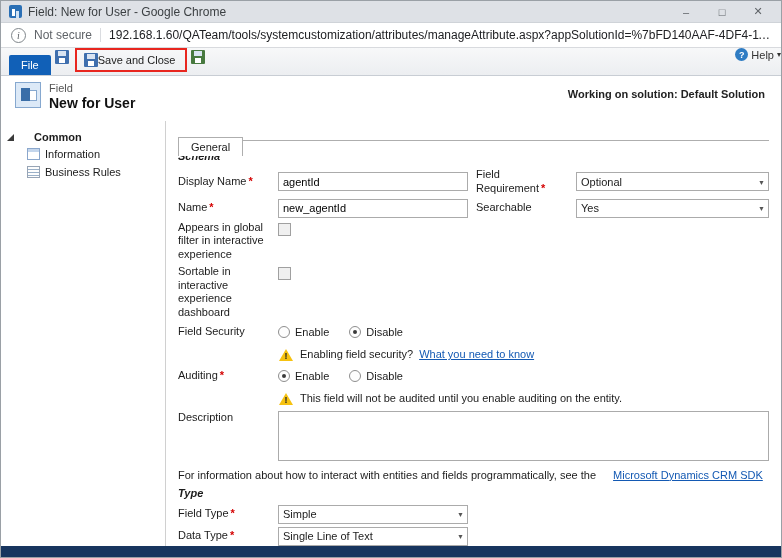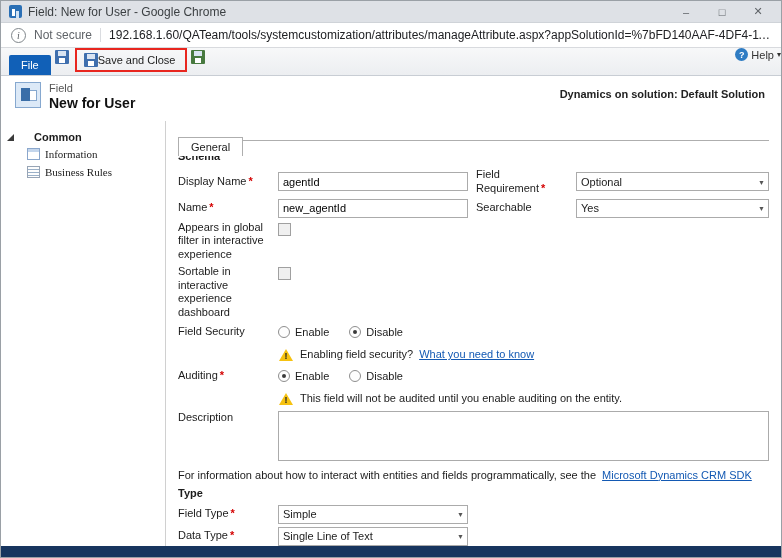--- a/index.html
+++ b/index.html
@@ -39,52 +39,52 @@
   .fieldicon::before { content:""; position:absolute; right:3px; top:7px; width:6px; height:9px; background:#fff; border:1px solid #86a8cf; }
   .etype { font-size:11px; color:#555; }
   .etitle { font-size:14px; font-weight:bold; color:#111; margin-top:1px; }
   .solution { margin-left:auto; font-size:11px; font-weight:bold; color:#222; padding-top:6px; }
 
   
   .content { position:absolute; top:120px; bottom:11px; left:0; right:0; display:flex; background:#fff; }
   .sidebar { width:165px; border-right:1px solid #d0d0d0; padding-top:8px; font-size:11px; flex:none; }
   .treegroup { display:flex; align-items:center; gap:20px; padding:2px 6px; font-weight:bold; cursor:pointer; }
   .tri { width:0; height:0; border-left:7px solid transparent; border-bottom:7px solid #3a3a3a; }
-  .treeitem { display:flex; align-items:center; gap:5px; padding:3px 6px 3px 26px; cursor:pointer;font-family:Liberation Serif, serif; }
+  .treeitem { display:flex; align-items:center; gap:5px; padding:3px 6px 3px 26px; cursor:pointer; }
   .ticon { width:13px; height:12px; flex:none; }
   .icon-info { background:#fff; border:1px solid #8ba7cc; box-shadow:inset 0 3px 0 #c4d6ec; }
   .icon-rules { background:#fdfdfd; border:1px solid #97a4b5; background-image:repeating-linear-gradient(to bottom, transparent 0 2px, #9ab0c8 2px 3px); }
 
   .main { flex:1; position:relative; padding:0 12px; overflow:hidden; }
   .tabrow { height:20px; border-bottom:1px solid #aeaeae; }
   .tab { display:inline-block; font-size:11px; padding:3px 12px; border:1px solid #aeaeae; border-bottom:none; background:#fff; position:relative; top:16px; cursor:pointer; }
 
   .form { padding-top:7px; font-size:11px; color:#1c1c1c; }
-  .section { font-weight:bold; margin:2px 0 6px; }
+  .section { font-weight:bold; margin:2px 0 6px;font-style:italic; }
   .row { display:grid; grid-template-columns:92px 190px 92px 1fr; column-gap:8px; align-items:center; margin-bottom:3px; min-height:19px; }
   .row.top { align-items:flex-start; }
   .flabel { line-height:1.25; }
   .req { color:#d40000; margin-left:2px; font-weight:bold; }
   .tinput, .select, .desc { border:1px solid #ababab; background:#fff; font:11px "Liberation Sans", sans-serif; padding:2px 4px; height:19px; width:100%; }
   .select { position:relative; display:flex; align-items:center; padding-right:16px; overflow:hidden; white-space:nowrap; cursor:pointer; }
   .select::after { content:"▼"; position:absolute; right:3px; top:50%; transform:translateY(-50%); font-size:7px; color:#555; }
   .span3 { grid-column:2 / 5; }
   .checkbox { width:13px; height:13px; border:1px solid #a0a0a0; background:#f0f0f0; display:inline-block; margin-top:2px; cursor:pointer; }
   .radios { display:flex; align-items:center; grid-column:2 / 5; gap:5px; }
   .radio { width:12px; height:12px; border:1px solid #8e8e8e; border-radius:50%; background:#fdfdfd; position:relative; flex:none; cursor:pointer; }
   .radio.checked::after { content:""; position:absolute; left:3px; top:3px; width:4px; height:4px; border-radius:50%; background:#3a3a3a; }
   .rgap { width:10px; }
   .warnline { grid-column:2 / 5; display:flex; align-items:center; gap:6px; min-height:15px; }
   .warnicon { position:relative; width:16px; height:13px; flex:none; }
   .warnicon::before { content:""; position:absolute; left:1px; bottom:0; border-left:7px solid transparent; border-right:7px solid transparent; border-bottom:12px solid #f6c211; }
   .warnicon .excl { position:absolute; left:0; right:0; bottom:0; text-align:center; font-size:9px; font-weight:bold; color:#222; }
   .link { color:#1359b3; text-decoration:underline; cursor:pointer; }
   .desc { height:50px; resize:none; }
   .sdkline { margin:8px 0 6px; }
-  .sdkline .link { margin-left:3px; }
+  .sdkline .link { margin-left:14px; }
 
   .statusbar { position:absolute; left:0; right:0; bottom:0; height:11px; background:#17355e; }
 </style>
 </head>
 <body>
 
 <div class="titlebar">
   <span class="appicon"></span>
   <span class="wtitle">Field: New for User - Google Chrome</span>
   <span class="titlespacer"></span>
@@ -120,21 +120,21 @@
     <span class="caret">▾</span>
   </div>
 </div>
 
 <div class="crmheader">
   <span class="fieldicon"></span>
   <div>
     <div class="etype">Field</div>
     <div class="etitle">New for User</div>
   </div>
-  <div class="solution">Dynamics on solution: Default Solution</div>
+  <div class="solution">Working on solution: Default Solution</div>
 </div>
 
 <div class="content">
 
   <div class="sidebar">
     <div class="treegroup">
       <span class="tri"></span>
       <span>Common</span>
     </div>
     <div class="treeitem">

